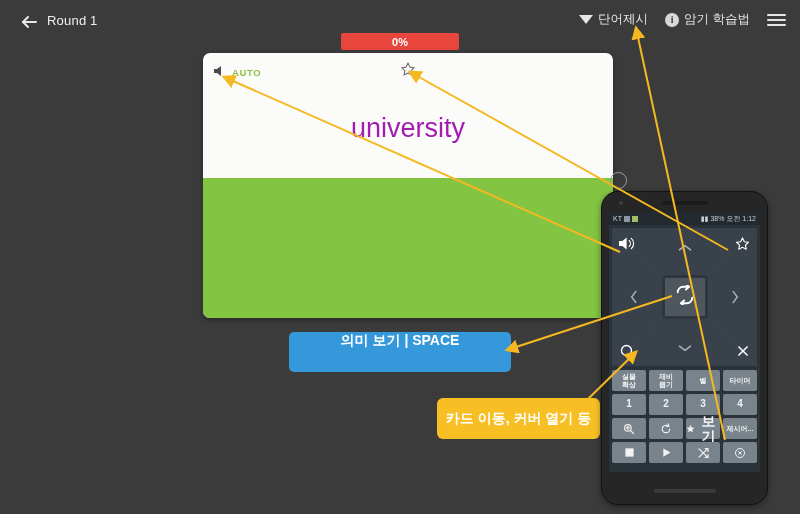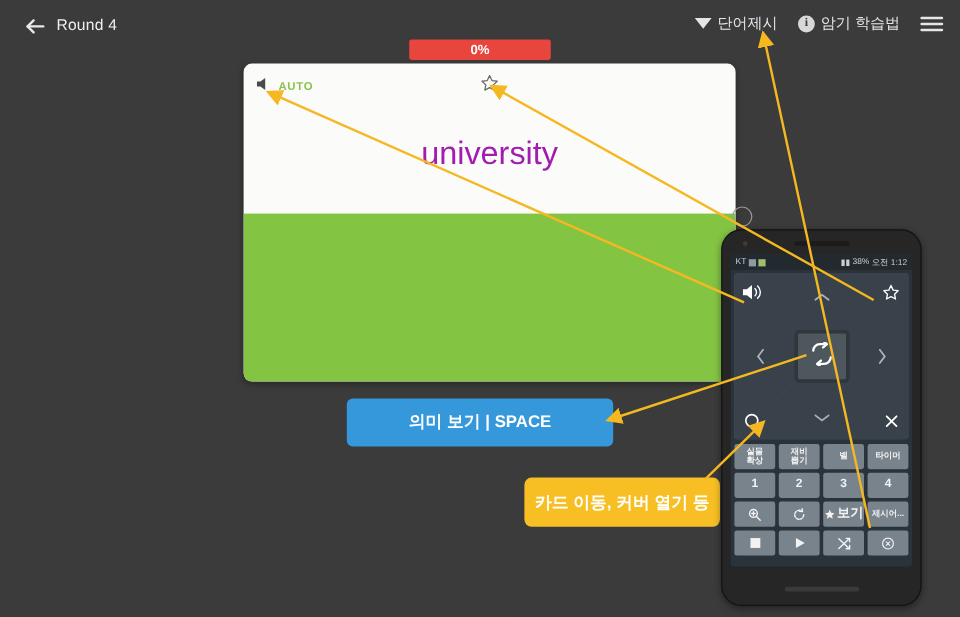--- a/index.html
+++ b/index.html
@@ -56,21 +56,21 @@
   }
   .card-cover {
     position:absolute; left:0; right:0; top:125px; bottom:0;
     background:#84c443;
   }
 
   
   .space-btn {
     position:absolute; left:289px; top:332px; width:222px; height:40px;
     background:#3498db; border-radius:5px;
-    display:flex; align-items:center; justify-content:center;
+    display:flex; justify-content:center;
     color:#fff; font-size:14px; font-weight:bold;
   }
 
   
   .callout {
     position:absolute; left:437px; top:398px; width:163px; height:41px;
     background:#f7bf24; border-radius:6px;
     display:flex; align-items:center; justify-content:center;
     color:#fff; font-size:14px; font-weight:bold;
   }
@@ -119,41 +119,41 @@
   
   .keys { padding:1px 3px 3px 3px; display:flex; flex-direction:column; gap:3px; }
   .krow { display:flex; gap:3px; }
   .key {
     flex:1; height:21px; background:#79838b; border-radius:2px;
     display:flex; align-items:center; justify-content:center;
     color:#f2f2f2; font-size:7px; line-height:1.05; text-align:center; font-weight:bold;
   }
   .key.num { font-size:10px; }
   .key svg { display:block; }
-  .key .kstar { font-size:11px; }
+  .key .kstar { font-size:14px; }
 
   
   .anno { position:absolute; left:0; top:0; width:800px; height:514px; pointer-events:none; }
   .circ-mark {
     position:absolute; left:610px; top:172px; width:17px; height:17px;
     border:1.5px solid #9a9a9a; border-radius:50%;
   }
 </style>
 </head>
 <body>
 
 <div id="stage">
 
   <div class="hdr-back">
     <svg width="22" height="22" viewBox="0 0 22 22" fill="none" stroke="currentColor" stroke-width="2" stroke-linecap="round" stroke-linejoin="round">
       <line x1="18" y1="11" x2="5" y2="11"></line>
         <polyline points="10,6 5,11 10,16"></polyline>
     </svg>
   </div>
-  <div class="hdr-title">Round 4</div>
+  <div class="hdr-title">Round 1</div>
 
   <div class="hdr-right">
     <div class="hdr-item">
       <span class="tri-ico"></span>
       <span>단어제시</span>
     </div>
     <div class="hdr-item">
       <span class="info-ico">i</span>
       <span>암기 학습법</span>
     </div>

